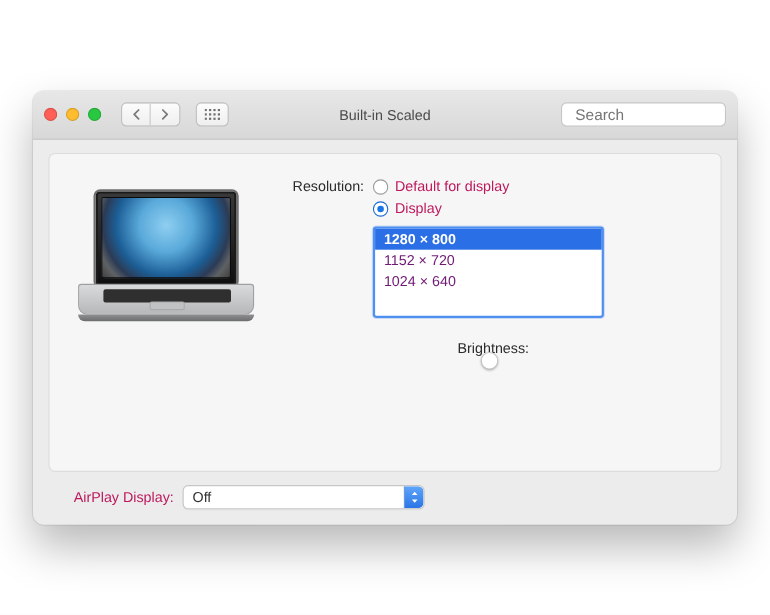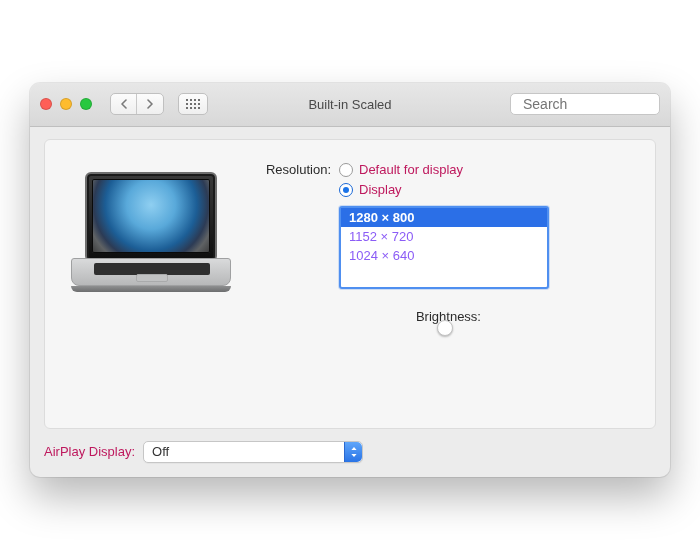--- a/index.html
+++ b/index.html
@@ -190,21 +190,21 @@
     width: 210px;
     border: 2px solid #4f8ff0;
     border-radius: 3px;
     background:#fff;
     padding-bottom: 22px;
     box-shadow: 0 0 0 1px rgba(79,143,240,0.25);
   }
   .reslist .opt {
     padding: 2px 8px;
     font-size:13px;
-    color:#8b5cf6;
+    color:#701a75;
   }
   .reslist .opt.sel {
     background:#2b6fe7;
     color:#fff;
     font-weight:600;
   }
 
   .row.brightness { margin-top: 18px; align-items:center;flex-direction:column; }
   .slider-track {
     position:relative; height:4px;
@@ -225,21 +225,21 @@
   .chk {
     width:14px; height:14px; border-radius:3px;
     background:#2b6fe7;
     display:inline-flex; align-items:center; justify-content:center;
     flex-shrink:0;
   }
   .chk svg { display:block; }
 
   .bottom { margin-top: 12px; }
   .airplay { display:flex; align-items:center; gap:8px; }
-  .airplay .lab { text-align:left; }
+  .airplay .lab { text-align:left;margin-left:23px; }
   .select {
     width: 220px; height:22px;
     border:1px solid #c6c6c6; border-radius:5px;
     background:#fff;
     display:flex; align-items:center;
     padding-left:8px;
     position:relative;
     box-shadow: 0 1px 0 rgba(0,0,0,0.03);
   }
   .select .arrows {

